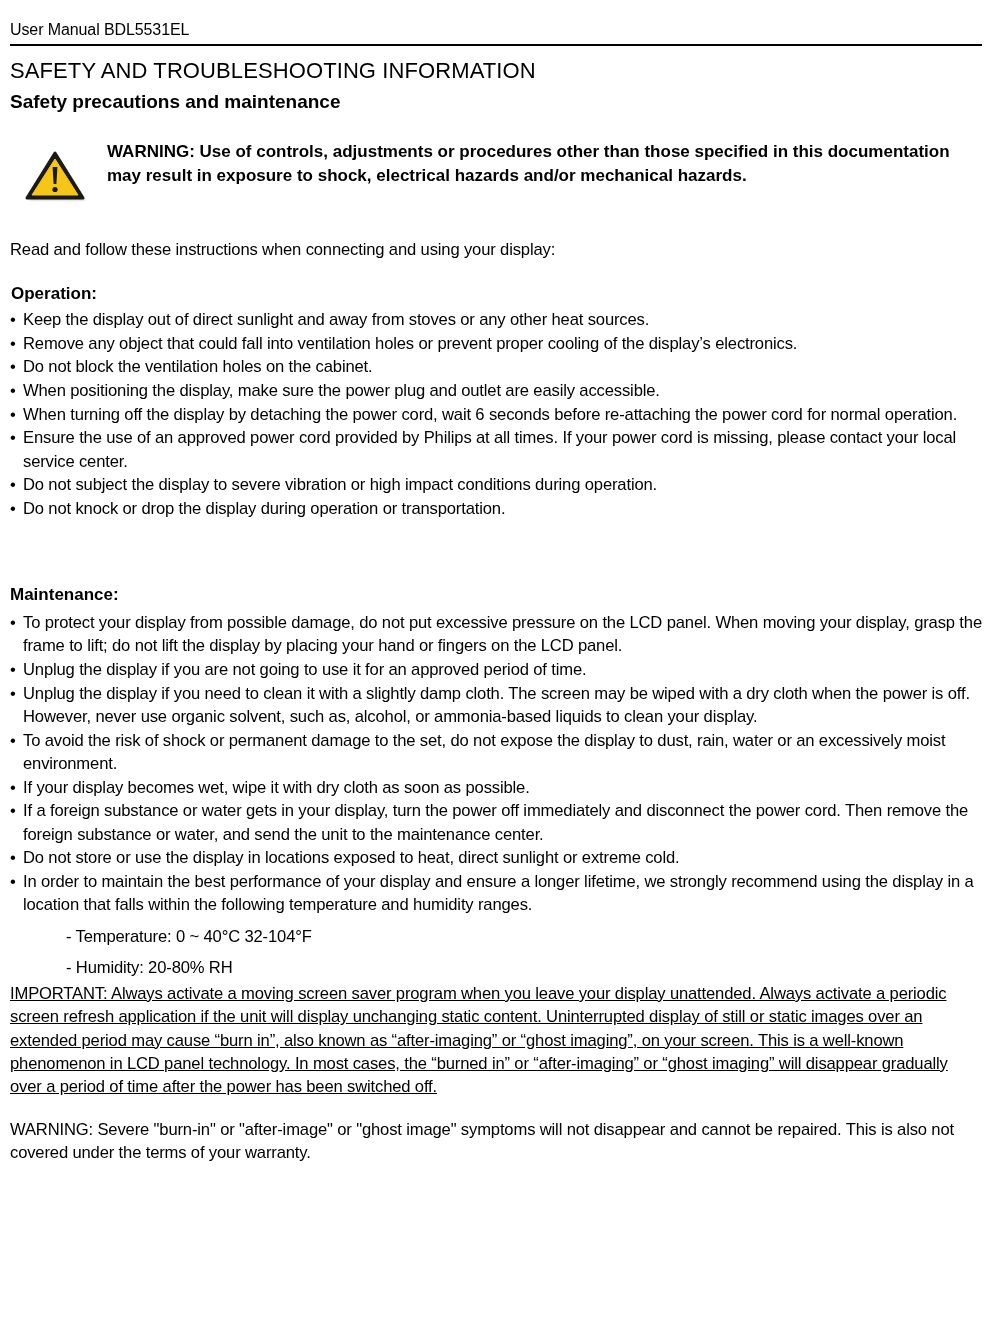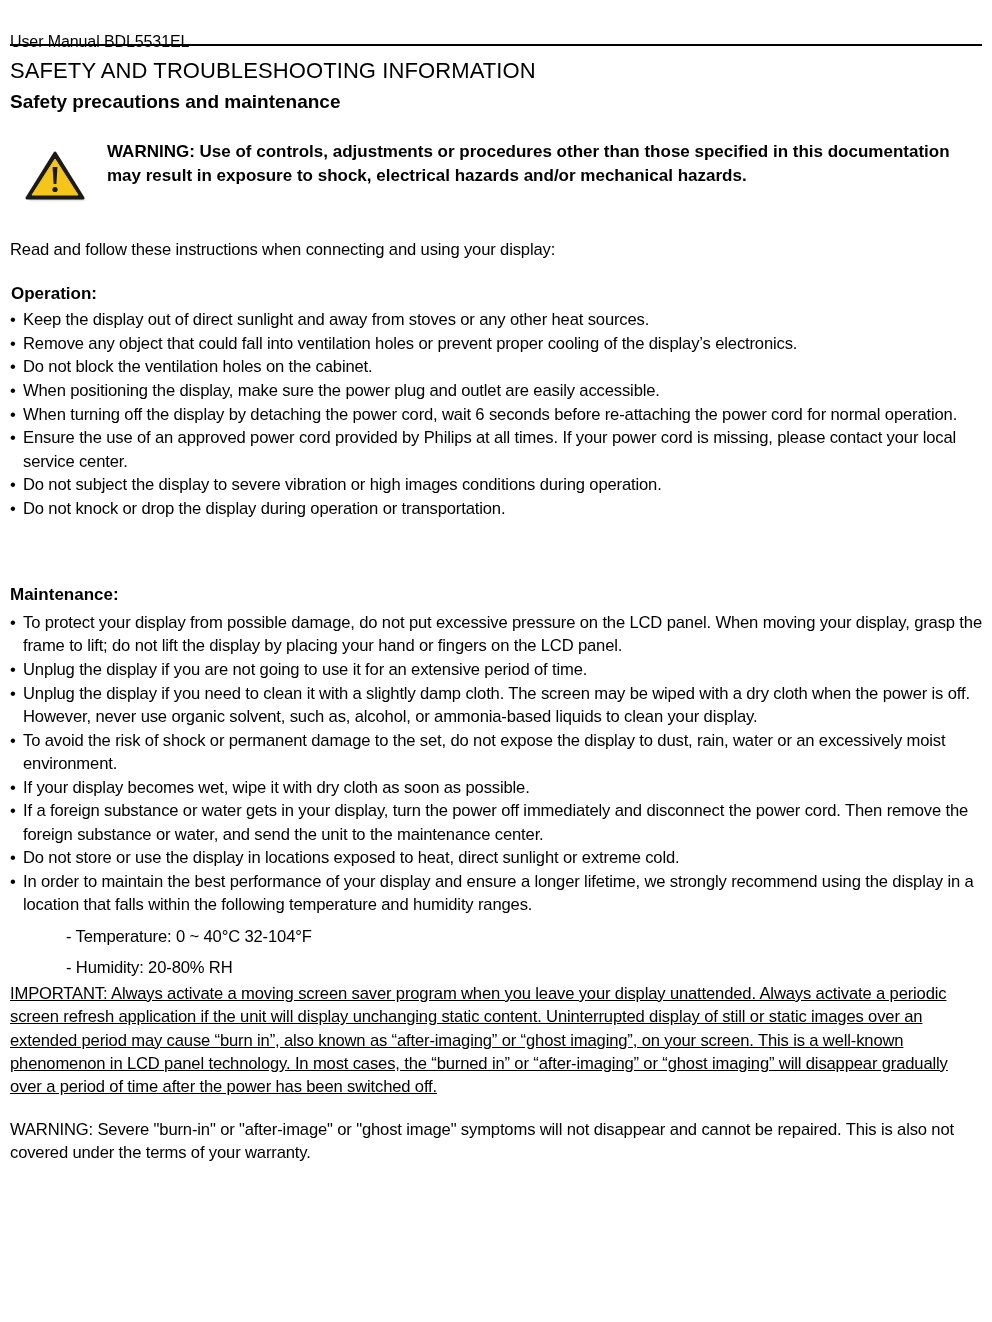--- a/index.html
+++ b/index.html
@@ -17,21 +17,21 @@
     }
     .page {
       position: absolute;
       left: 10px;
       top: 0;
       width: 972px;
     }
     .running-header {
       position: absolute;
       left: 0;
-      top: 32px;
+      top: 20px;
       font-size: 16px;
       line-height: 20px;
       letter-spacing: -0.1px;
     }
     .header-rule {
       position: absolute;
       left: 0;
       top: 44px;
       width: 972px;
       height: 0;
@@ -160,28 +160,28 @@
   <p class="intro body-text" style="margin:0">Read and follow these instructions when connecting and using your display:</p>
 
   <h3 class="section-heading heading-operation" style="margin:1px">Operation:</h3>
   <ul class="bullet-list list-operation body-text">
     <li class="bullet-item"><span class="bullet-dot">•</span><span>Keep the display out of direct sunlight and away from stoves or any other heat sources.</span></li>
     <li class="bullet-item"><span class="bullet-dot">•</span><span>Remove any object that could fall into ventilation holes or prevent proper cooling of the display’s electronics.</span></li>
     <li class="bullet-item"><span class="bullet-dot">•</span><span>Do not block the ventilation holes on the cabinet.</span></li>
     <li class="bullet-item"><span class="bullet-dot">•</span><span>When positioning the display, make sure the power plug and outlet are easily accessible.</span></li>
     <li class="bullet-item"><span class="bullet-dot">•</span><span>When turning off the display by detaching the power cord, wait 6 seconds before re-attaching the power cord for normal operation.</span></li>
     <li class="bullet-item"><span class="bullet-dot">•</span><span>Ensure the use of an approved power cord provided by Philips at all times. If your power cord is missing, please contact your local service center.</span></li>
-    <li class="bullet-item"><span class="bullet-dot">•</span><span>Do not subject the display to severe vibration or high images conditions during operation.</span></li>
+    <li class="bullet-item"><span class="bullet-dot">•</span><span>Do not subject the display to severe vibration or high impact conditions during operation.</span></li>
     <li class="bullet-item"><span class="bullet-dot">•</span><span>Do not knock or drop the display during operation or transportation.</span></li>
   </ul>
 
   <h3 class="section-heading heading-maintenance" style="margin:0">Maintenance:</h3>
   <ul class="bullet-list list-maintenance body-text">
     <li class="bullet-item"><span class="bullet-dot">•</span><span>To protect your display from possible damage, do not put excessive pressure on the LCD panel. When moving your display, grasp the frame to lift; do not lift the display by placing your hand or fingers on the LCD panel.</span></li>
-    <li class="bullet-item"><span class="bullet-dot">•</span><span>Unplug the display if you are not going to use it for an extensive period of time.</span></li>
+    <li class="bullet-item"><span class="bullet-dot">•</span><span>Unplug the display if you are not going to use it for an approved period of time.</span></li>
     <li class="bullet-item"><span class="bullet-dot">•</span><span>Unplug the display if you need to clean it with a slightly damp cloth. The screen may be wiped with a dry cloth when the power is off. However, never use organic solvent, such as, alcohol, or ammonia-based liquids to clean your display.</span></li>
     <li class="bullet-item"><span class="bullet-dot">•</span><span>To avoid the risk of shock or permanent damage to the set, do not expose the display to dust, rain, water or an excessively moist environment.</span></li>
     <li class="bullet-item"><span class="bullet-dot">•</span><span>If your display becomes wet, wipe it with dry cloth as soon as possible.</span></li>
     <li class="bullet-item"><span class="bullet-dot">•</span><span>If a foreign substance or water gets in your display, turn the power off immediately and disconnect the power cord. Then remove the foreign substance or water, and send the unit to the maintenance center.</span></li>
     <li class="bullet-item"><span class="bullet-dot">•</span><span>Do not store or use the display in locations exposed to heat, direct sunlight or extreme cold.</span></li>
     <li class="bullet-item"><span class="bullet-dot">•</span><span>In order to maintain the best performance of your display and ensure a longer lifetime, we strongly recommend using the display in a location that falls within the following temperature and humidity ranges.</span></li>
     <li class="sub-item">- Temperature: 0 ~ 40°C 32-104°F</li>
     <li class="sub-item">- Humidity: 20-80% RH</li>
   </ul>
 

